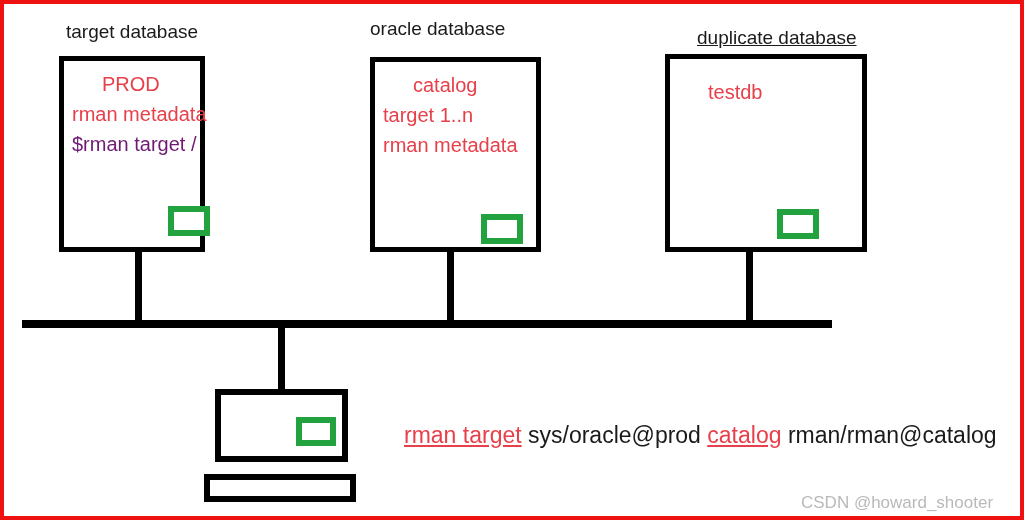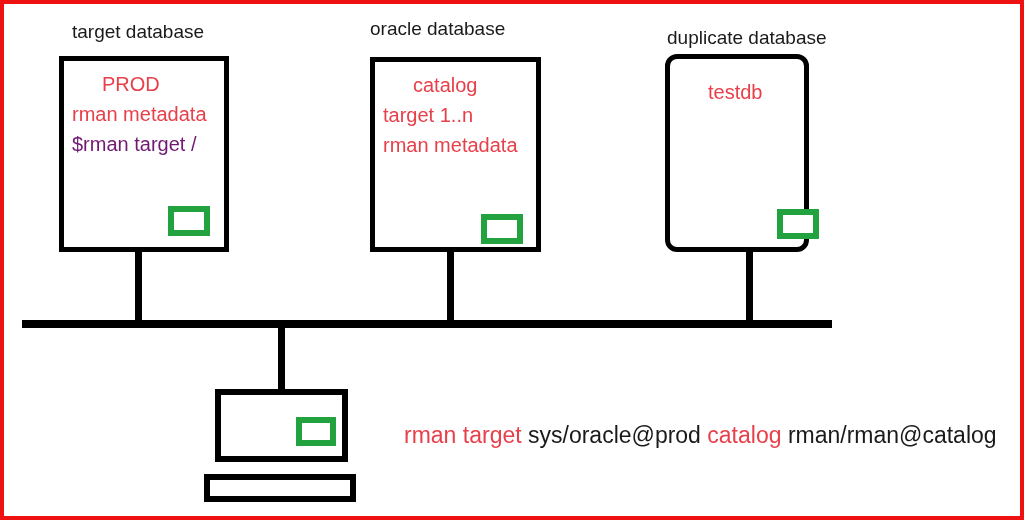--- a/index.html
+++ b/index.html
@@ -85,60 +85,60 @@
     box-sizing: border-box;
   }
 
   
   .command {
     position: absolute;
     font-size: 23px;
     white-space: nowrap;
     color: #1a1a1a;
   }
-  .command .red { color: #e8404a; }
+  .command .red { color: #e8404a; text-decoration: underline; }
 
   
   .watermark {
     position: absolute;
     font-size: 17px;
     color: #b9b9b9;
     white-space: nowrap;
   }
 </style>
 </head>
 <body>
 
 <div id="canvas">
 
-  <div class="db-title" style="left:62px; top:17px;margin-left:6px;">target database</div>
+  <div class="db-title" style="left:62px; top:17px;">target database</div>
 
   <div class="db-title" style="left:366px; top:14px;">oracle database</div>
 
-  <div class="db-title" style="left:663px; top:23px;">duplicate database</div>
+  <div class="db-title" style="left:693px; top:23px;text-decoration:underline;">duplicate database</div>
 
-  <div class="db-box" style="left:55px; top:52px; width:170px; height:196px;">
+  <div class="db-box" style="left:55px; top:52px; width:146px; height:196px;">
     <div class="db-lines">
       <div class="db-line indent">PROD</div>
       <div class="db-line">rman metadata</div>
       <div class="db-line black">$rman target /</div>
     </div>
     <div class="green-rect" style="left:104px; top:145px; width:42px; height:30px;"></div>
   </div>
 
   <div class="db-box" style="left:366px; top:53px; width:171px; height:195px;">
     <div class="db-lines">
       <div class="db-line indent">catalog</div>
       <div class="db-line">target 1..n</div>
       <div class="db-line">rman metadata</div>
     </div>
     <div class="green-rect" style="left:106px; top:152px; width:42px; height:30px;"></div>
   </div>
 
-  <div class="db-box" style="left:661px; top:50px; width:144px; height:198px;border-radius:12px;">
+  <div class="db-box" style="left:661px; top:50px; width:202px; height:198px;">
     <div class="db-lines" style="top:18px;">
       <div class="db-line indent">testdb</div>
     </div>
     <div class="green-rect" style="left:107px; top:150px; width:42px; height:30px;"></div>
   </div>
 
   <div class="wire-v" style="left:131px; top:248px; height:76px;"></div>
   <div class="wire-v" style="left:443px; top:248px; height:76px;"></div>
   <div class="wire-v" style="left:742px; top:248px; height:76px;"></div>
 
@@ -146,14 +146,15 @@
 
   <div class="wire-v" style="left:274px; top:316px; height:70px;"></div>
 
   <div class="monitor" style="left:211px; top:385px; width:133px; height:73px;">
     <div class="green-rect" style="position:absolute; left:75px; top:22px; width:40px; height:29px;"></div>
   </div>
   <div class="keyboard" style="left:200px; top:470px; width:152px; height:28px;"></div>
 
   <div class="command" style="left:400px; top:418px;"><span class="red">rman target</span> <span>sys/oracle@prod</span> <span class="red">catalog</span> <span>rman/rman@catalog</span></div>
 
+  <div class="watermark" style="left:797px; top:489px;">CSDN @howard_shooter</div>
 
 </div>
 
 </body></html>

